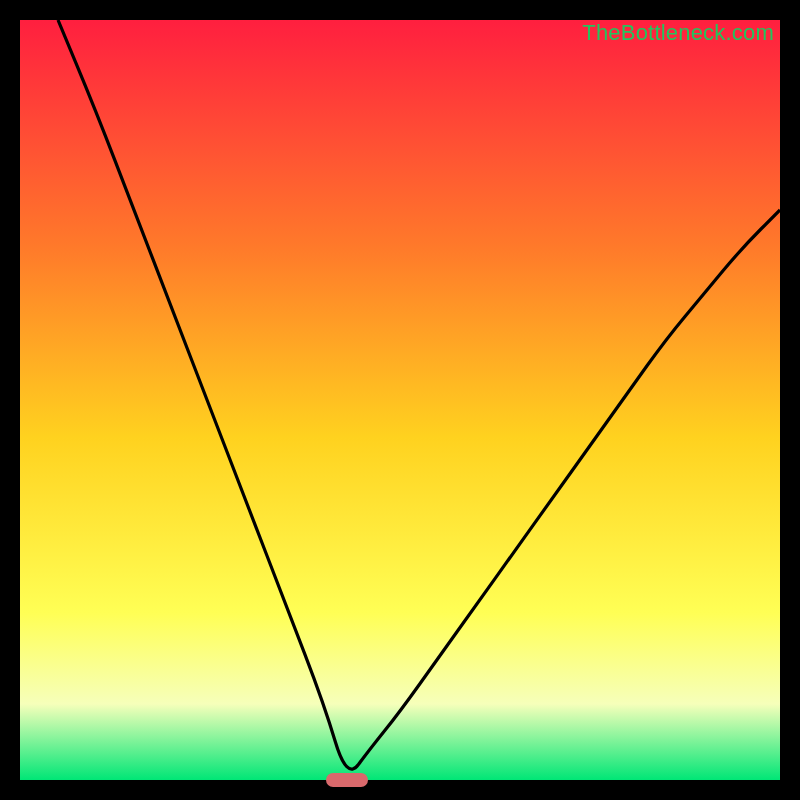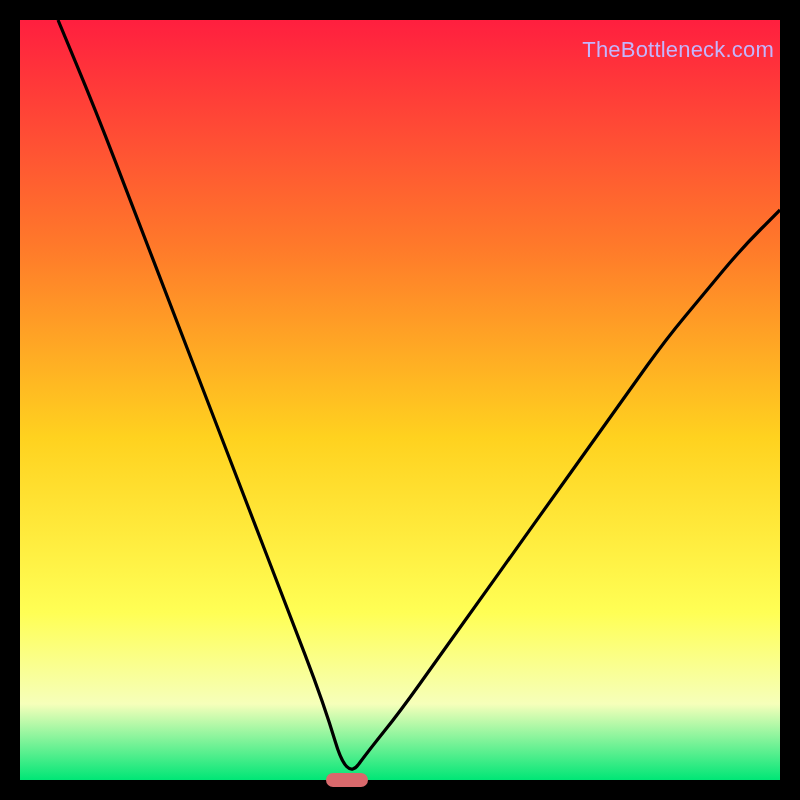--- a/index.html
+++ b/index.html
@@ -14,23 +14,23 @@
   .frame {
     position: absolute;
     left: 20px;
     top: 20px;
     width: 760px;
     height: 760px;
     background: #000;
   }
   .watermark {
     position: absolute;
-    top: 17px;
+    top: 0px;
     right: 6px;
-    color: #c4b5fd;
+    color: #22c55e;
     font-size: 22px;
     font-weight: 500;
     letter-spacing: 0.2px;
     z-index: 10;
   }
   svg {
     position: absolute;
     left: 0;
     top: 0;
   }

